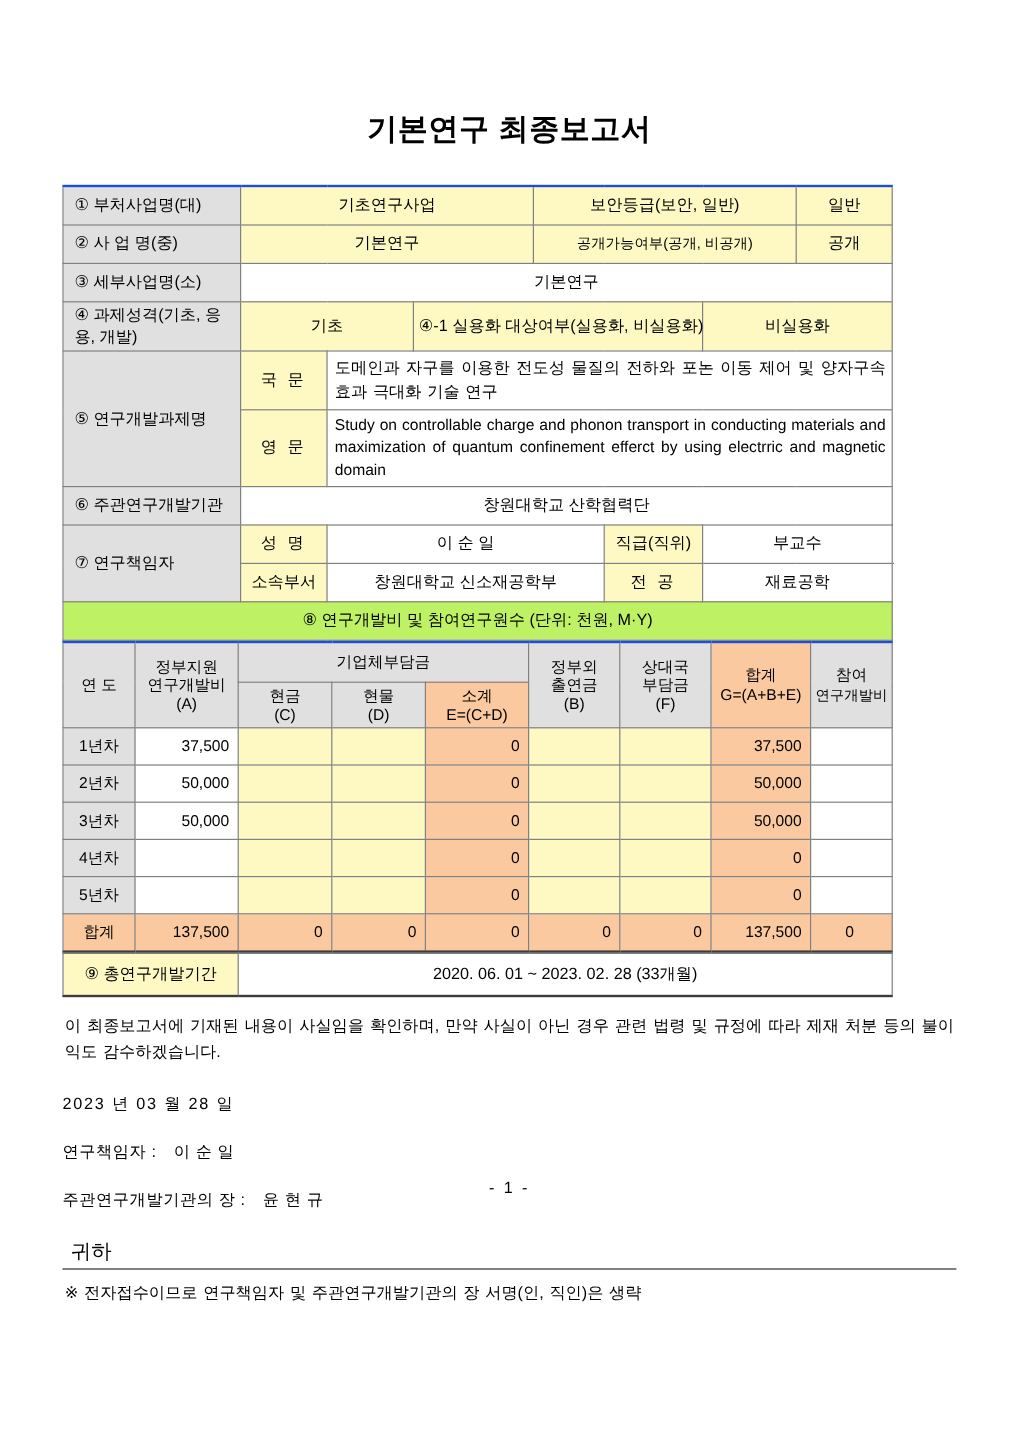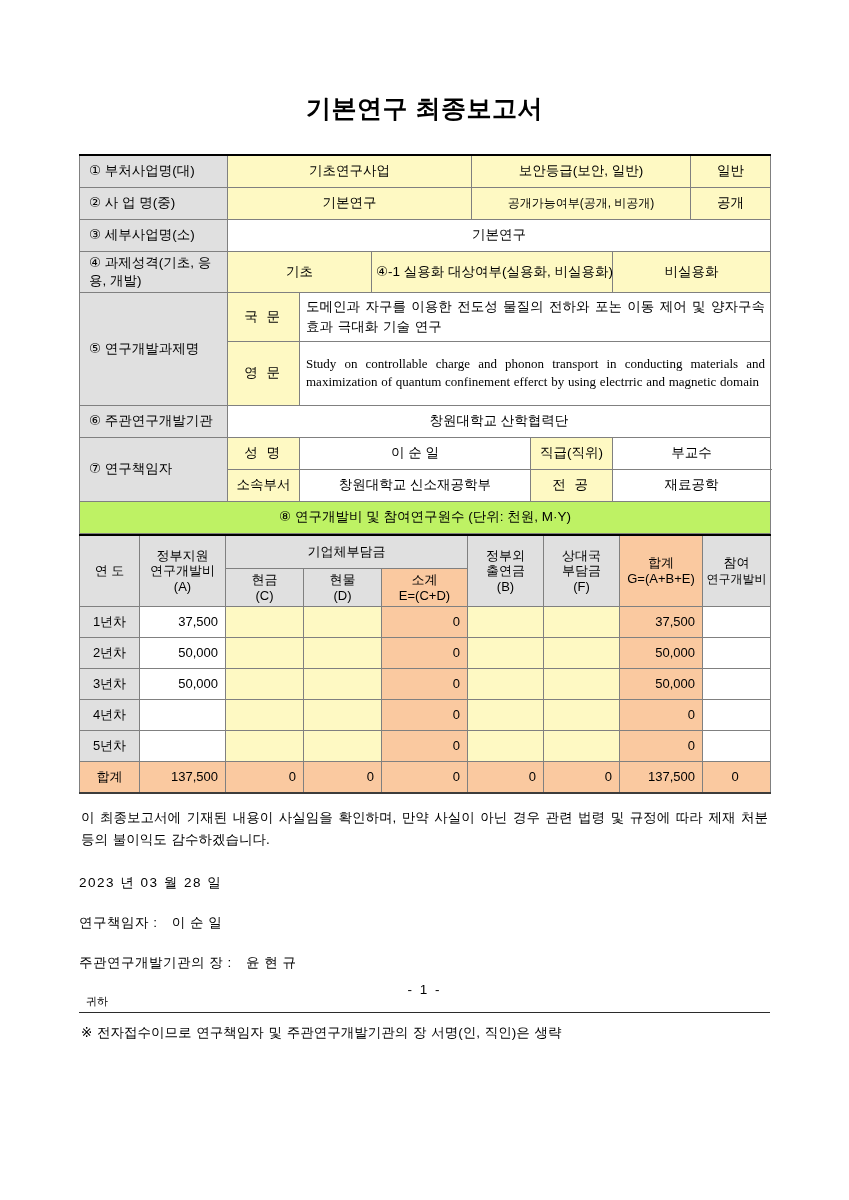--- a/index.html
+++ b/index.html
@@ -13,21 +13,21 @@
     font-family: "Liberation Sans", "DejaVu Sans", sans-serif;
     color: #000000;
     position: relative;
     overflow: hidden;
   }
   .page {
     width: 849px;
     height: 1035px;
     position: relative;
     box-sizing: border-box;
-    padding: 0 79px;
+    padding: 0 52px;
   }
 
   
   .doc-title {
     text-align: center;
     font-size: 25px;
     font-weight: bold;
     letter-spacing: 0.5px;
     padding-top: 95px;
     padding-bottom: 0;
@@ -45,21 +45,21 @@
     padding: 2px 4px;
     font-size: 13.5px;
     vertical-align: middle;
     line-height: 1.35;
     height: 20px;
   }
   .gray { background: #fef9c3; }
   .white { background: #ffffff; }
   .orange { background: #fac9a0; }
   .c { text-align: center; }
-  .top-thick { border-top: 2px solid #000000; }
+  .top-thick { border-top: 2px solid #1d4ed8; }
   .bot-thick { border-bottom: 2px solid #3c3c3c; }
   .nowrapcell { white-space: nowrap; }
   .sp { letter-spacing: 2.5px; }
   .small { font-size: 12px; }
 
   
   #info-table { margin-top: 31px; }
   #info-table td { height: 27px; }
   .label-cell {
     background: #e0e0e0;
@@ -75,21 +75,20 @@
     word-spacing: 1px;
     margin-top: 33px;
   }
   .eng-text {
     font-size: 13px;
     line-height: 1.45;
     text-align: justify;
     text-align-last: left;
     padding: 3px 5px 3px 6px;
     word-spacing: 0.5px;
-    font-family: Liberation Serif, serif;
   }
   #budget-table td {
     height: 26px;
     font-size: 13px;
   }
   .bhead {
     background: #e0e0e0;
     text-align: center;
     font-size: 12.5px;
     line-height: 1.2;
@@ -134,21 +133,21 @@
     display: flex;
     align-items: baseline;
     border-bottom: 1.5px solid #2b2b2b;
     padding-bottom: 3px;
   }
   .minister-name {
     font-size: 19px;
     letter-spacing: 0px;
   }
   .minister-suffix {
-    font-size: 11px;
+    font-size: 17px;
     margin-left: 7px;
   }
   .note {
     margin-top: 11px;
     font-size: 13.5px;
     word-spacing: 1px;
     padding-left: 2px;
   }
   .page-no {
     position: absolute;
@@ -364,20 +363,32 @@
       <td class="orange money bot-thick">0</td>
       <td class="orange money bot-thick">0</td>
       <td class="orange money bot-thick">0</td>
       <td class="orange money bot-thick">0</td>
       <td class="orange money bot-thick">137,500</td>
       <td class="orange money bot-thick" style="text-align:center">0</td>
     </tr>
   </tbody>
     </table>
 
+  <table id="period-table">
+    <colgroup>
+      <col style="width:146px">
+      <col style="width:545px">
+    </colgroup>
+    <tbody>
+        <tr>
+      <td class="gray c bot-thick" style="height:30px">⑨  총연구개발기간</td>
+      <td class="white c bot-thick" style="height:30px">2020.  06.  01  ~  2023.  02.  28  (33개월)</td>
+    </tr>
+  </tbody>
+    </table>
 
   <div class="statement">이  최종보고서에  기재된  내용이  사실임을  확인하며,  만약  사실이  아닌  경우  관련  법령  및  규정에  따라  제재 처분  등의  불이익도  감수하겠습니다.</div>
 
   <div class="sign-block">
     <div class="sign-line date">2023 년   03 월   28 일</div>
     <div class="sign-line">
       <span>연구책임자 :</span>
       <span class="sign-indent">이 순 일</span>
     </div>
     <div class="sign-line">

